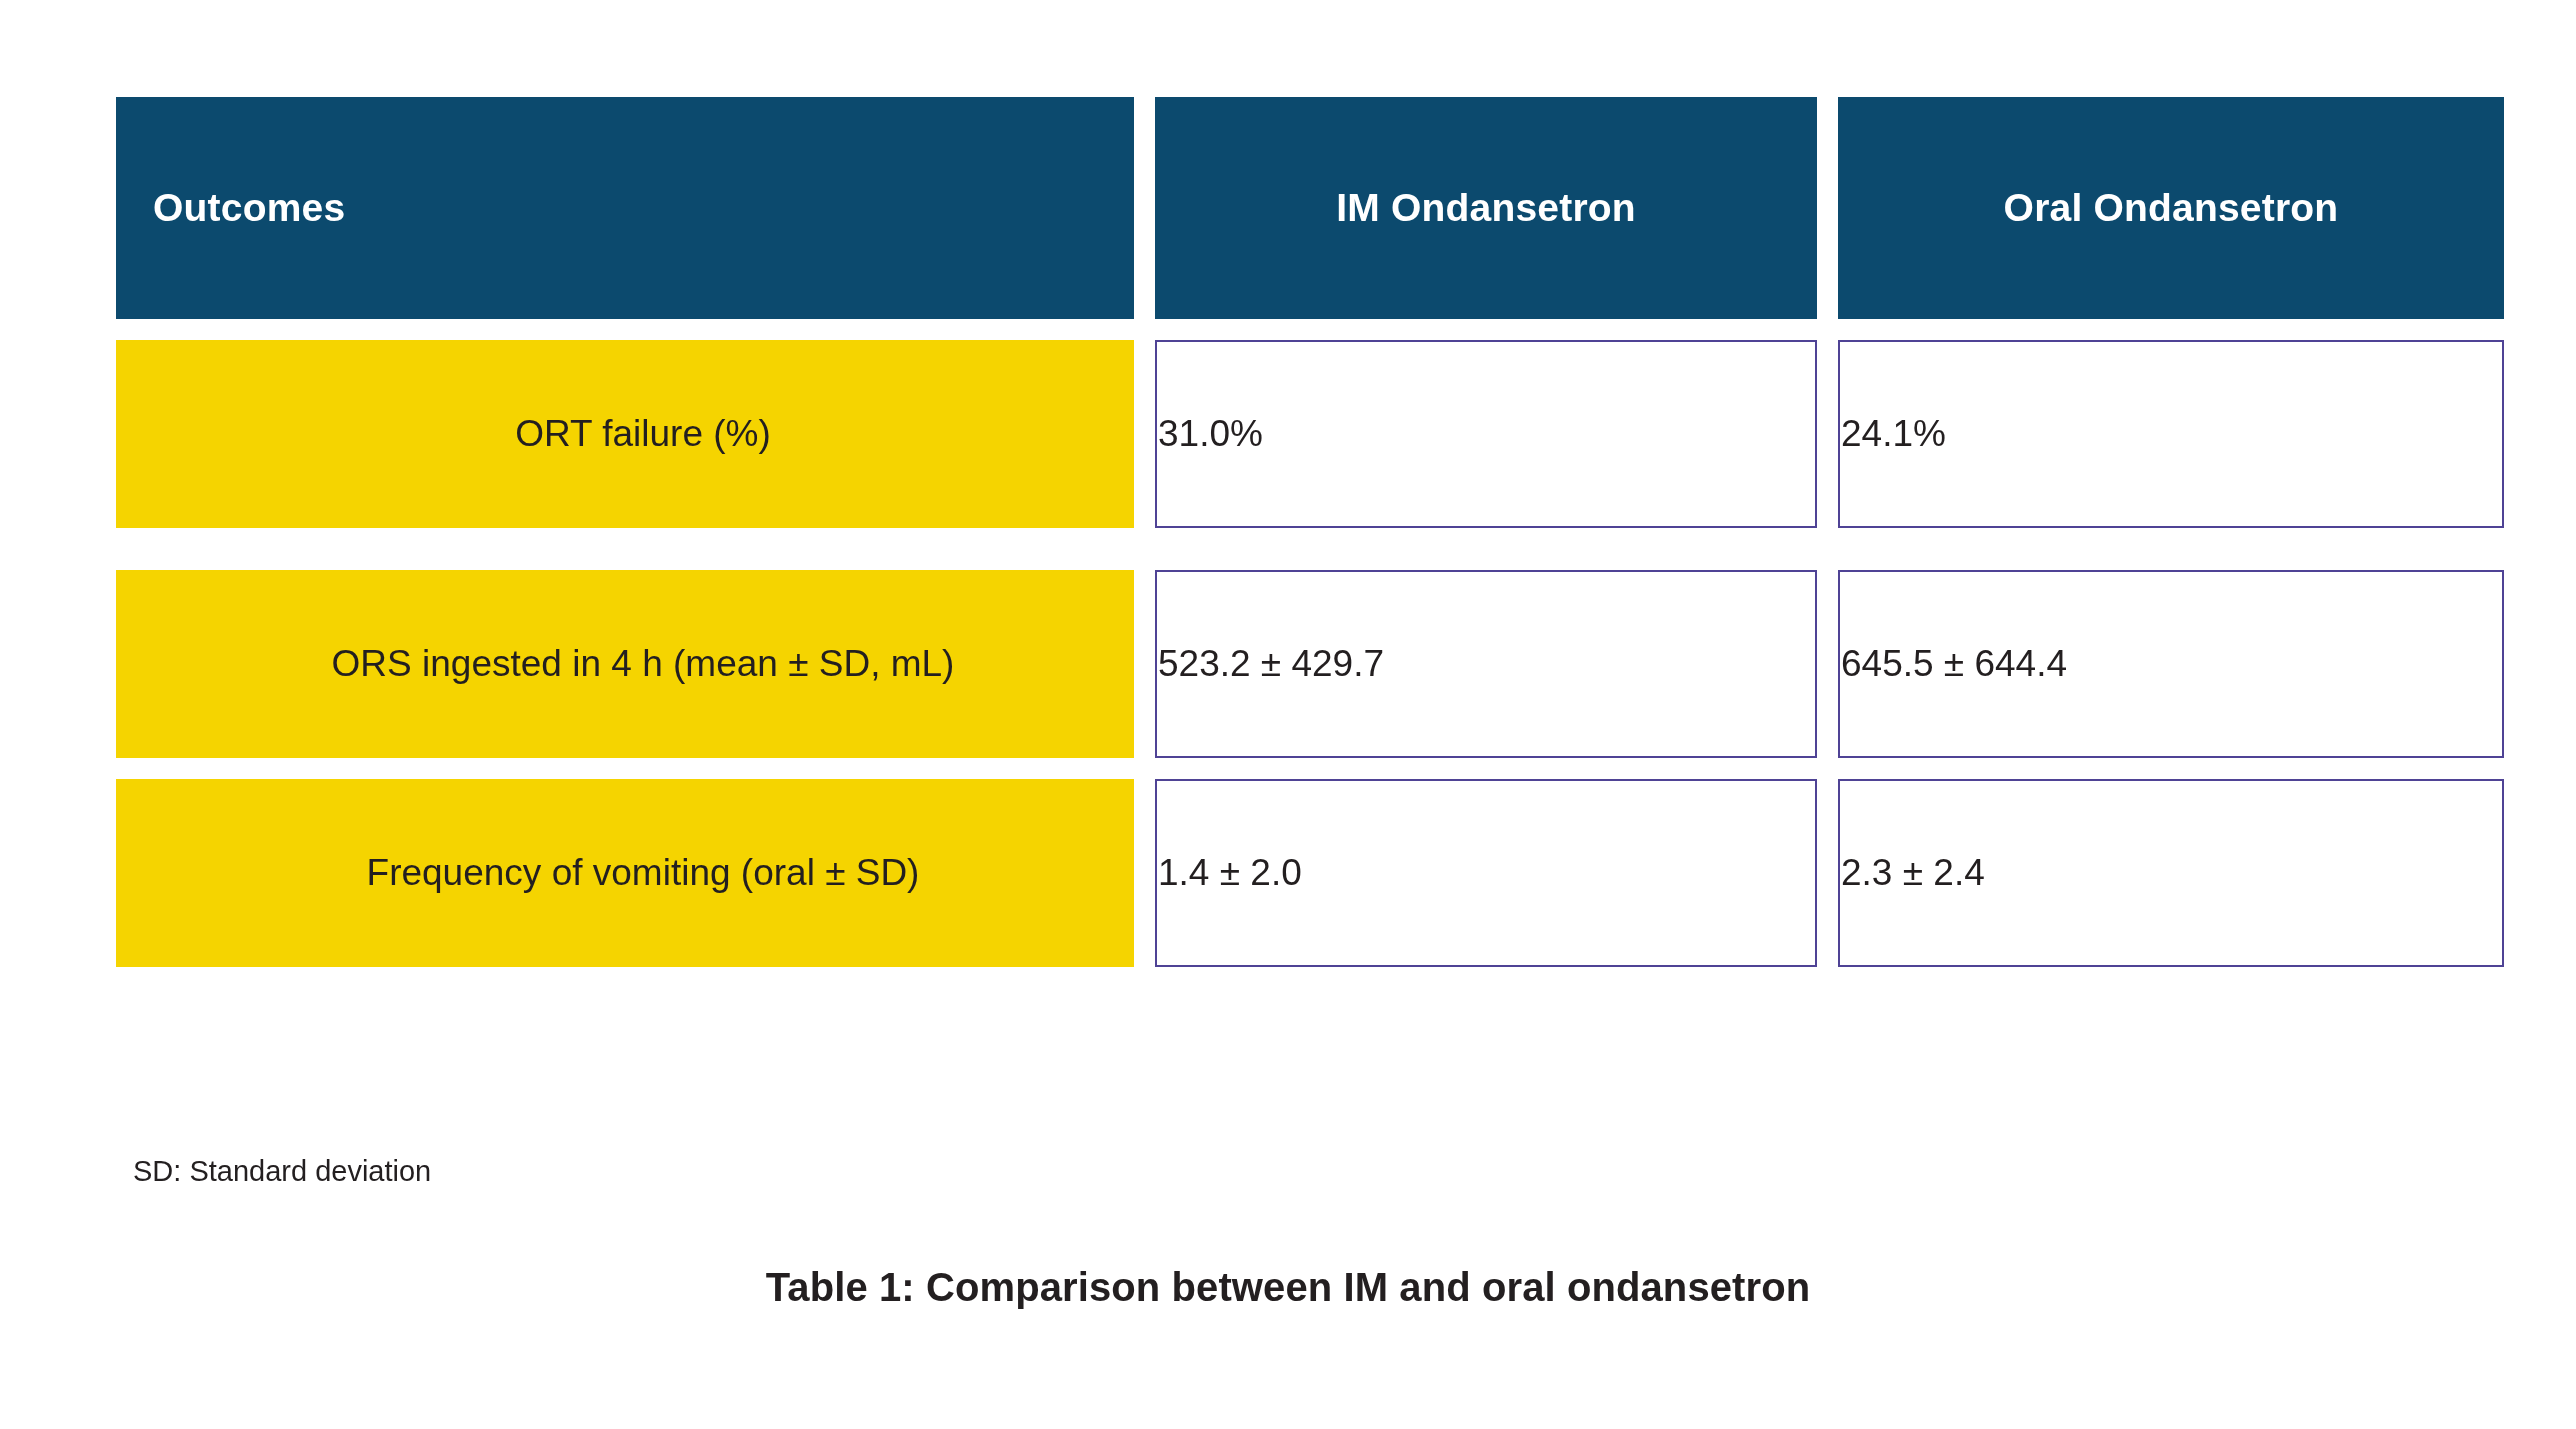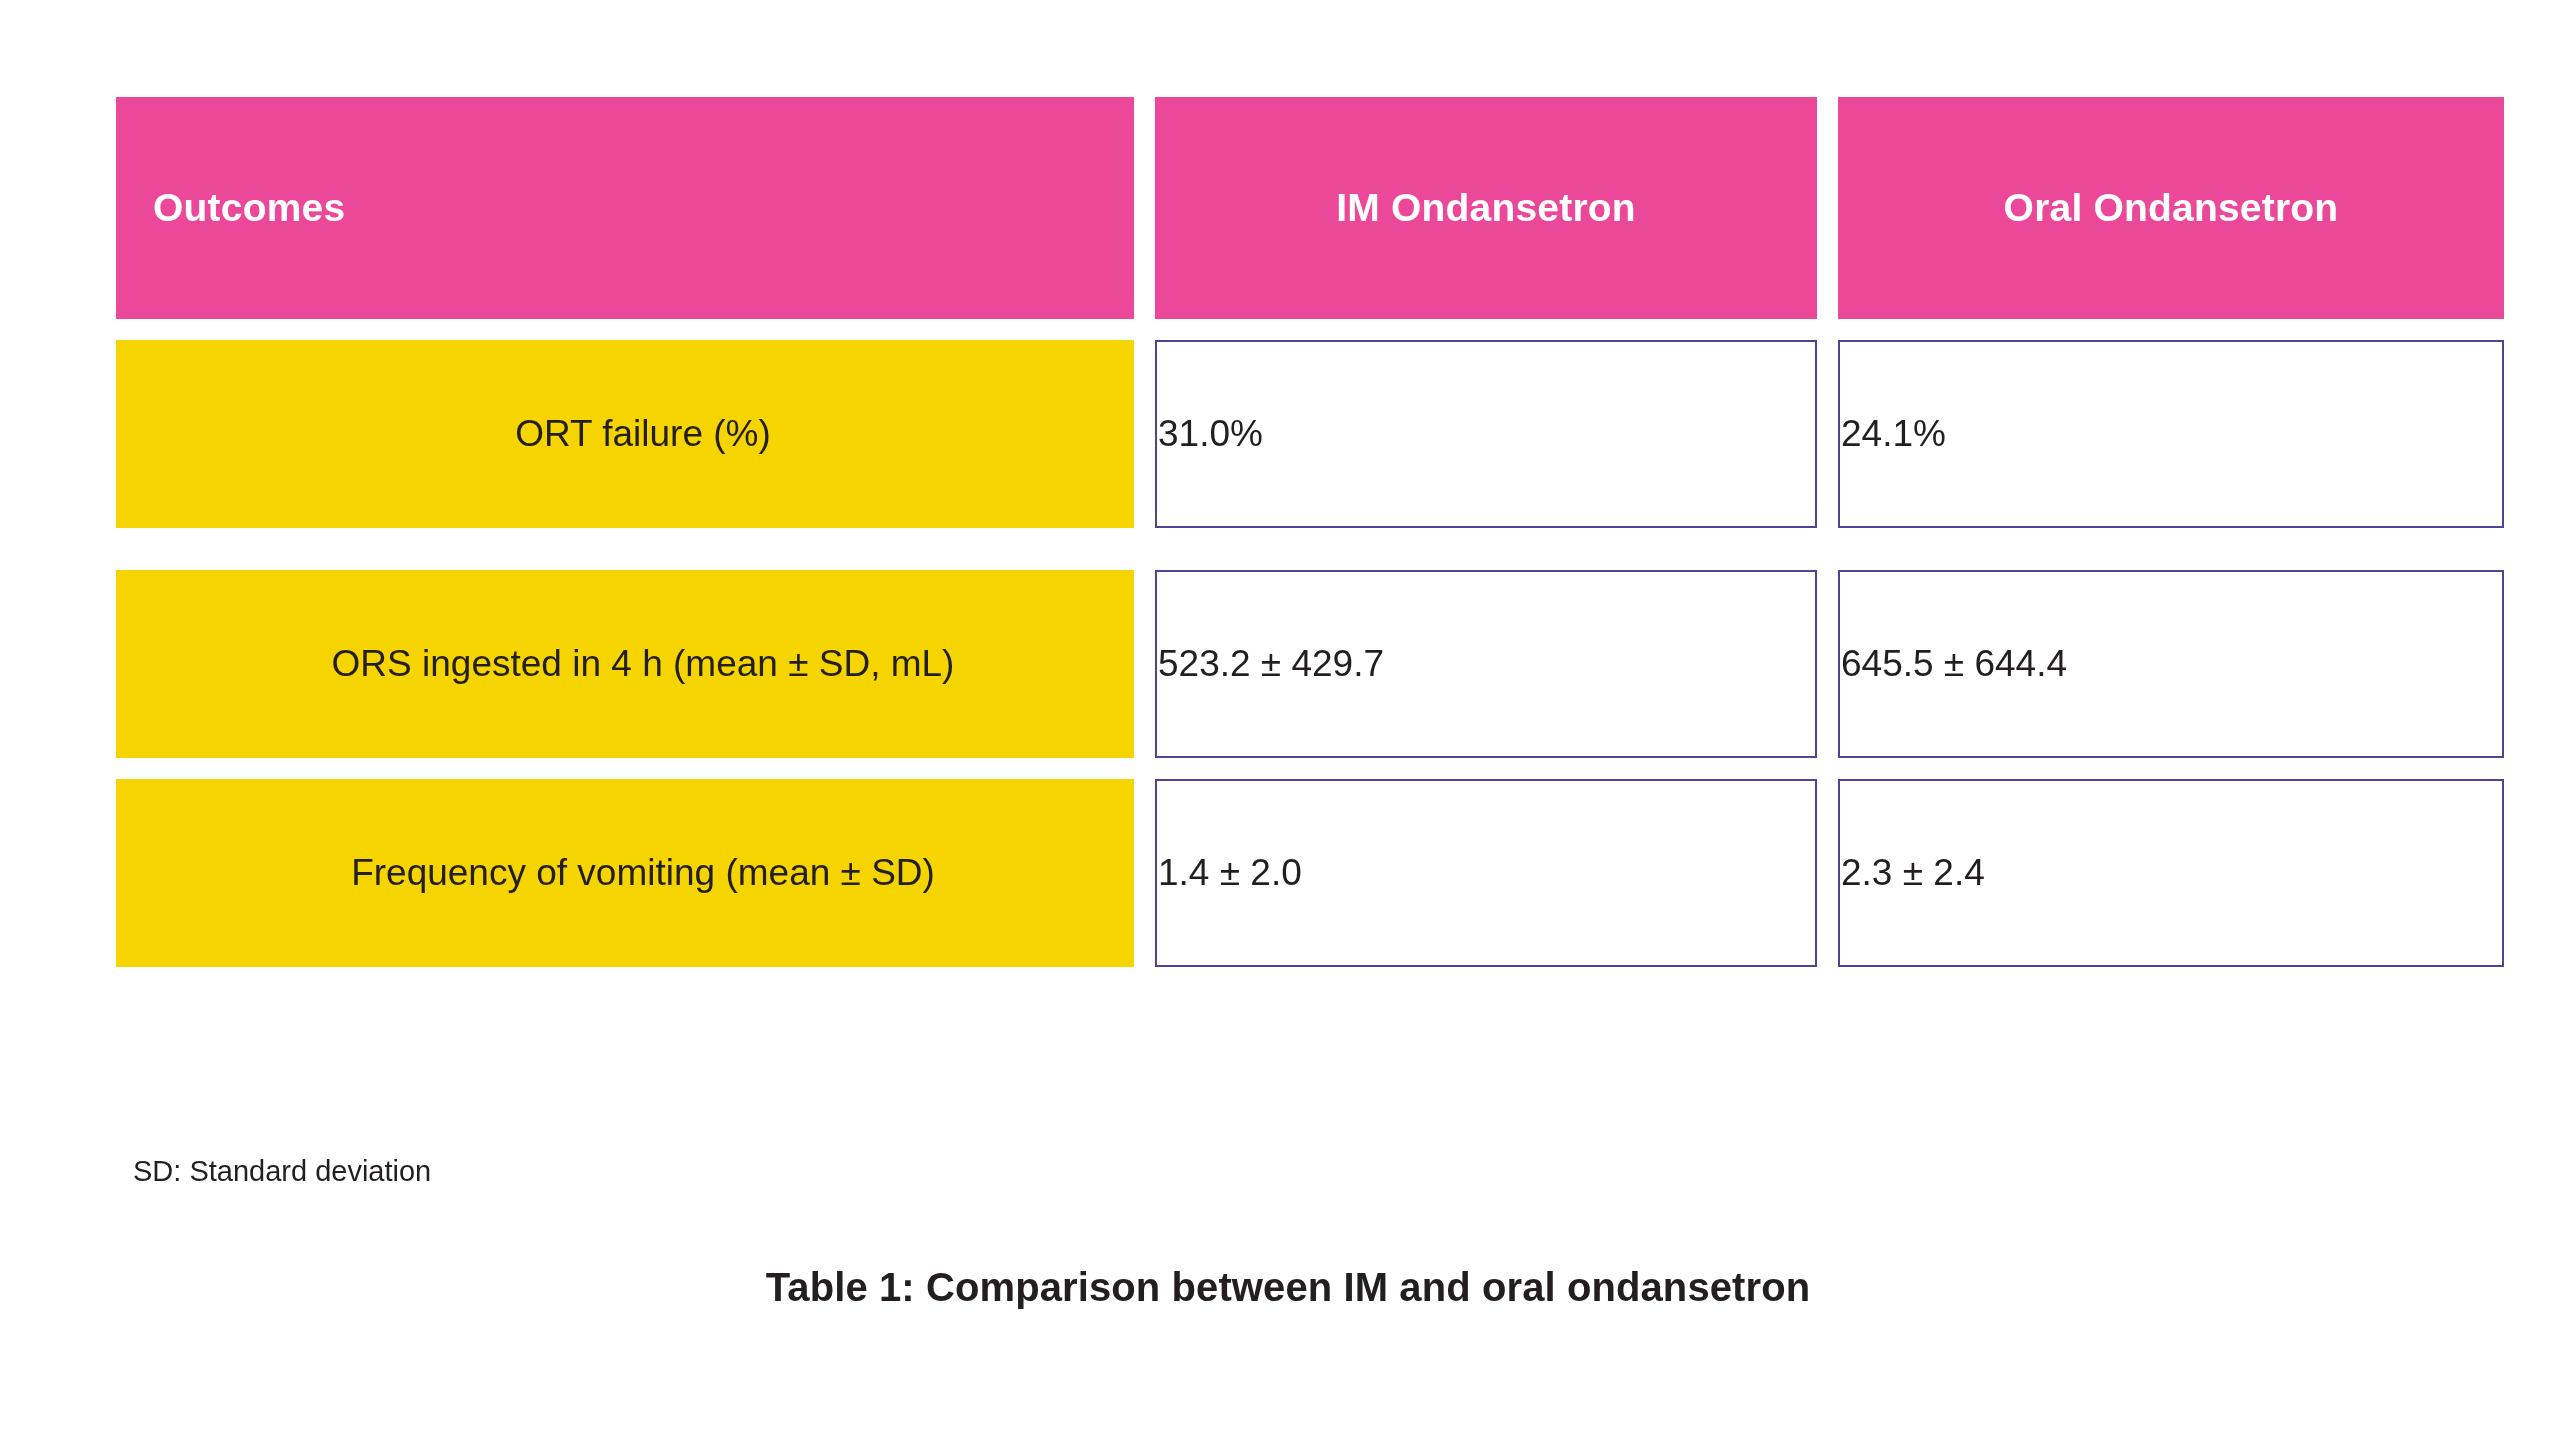--- a/index.html
+++ b/index.html
@@ -31,21 +31,21 @@
     border-spacing: 0;
     width: 2383px;
     table-layout: fixed;
   }
   col.c-outcome { width: 1018px; }
   col.c-gap     { width: 21px; }
   col.c-im      { width: 662px; }
   col.c-oral    { width: 666px; }
 
   th.hdr {
-    background: #ec4899;
+    background: #0c4a6e;
     color: #ffffff;
     font-size: 39px;
     font-weight: bold;
     height: 220px;
     vertical-align: middle;
     letter-spacing: 0.2px;
   }
   th.hdr-outcome {
     text-align: left;
     padding-left: 37px;
@@ -162,21 +162,21 @@
 
         <tr class="gap-row">
           <td></td>
           <td></td>
           <td></td>
           <td></td>
           <td></td>
         </tr>
 
         <tr>
-          <td class="label">Frequency of vomiting (mean ± SD)</td>
+          <td class="label">Frequency of vomiting (oral ± SD)</td>
           <td class="spacer-col"></td>
           <td class="value">1.4 ± 2.0</td>
           <td class="spacer-col"></td>
           <td class="value">2.3 ± 2.4</td>
         </tr>
       </tbody>
     </table>
   </div>
 
   <div class="footnote">SD: Standard deviation</div>

